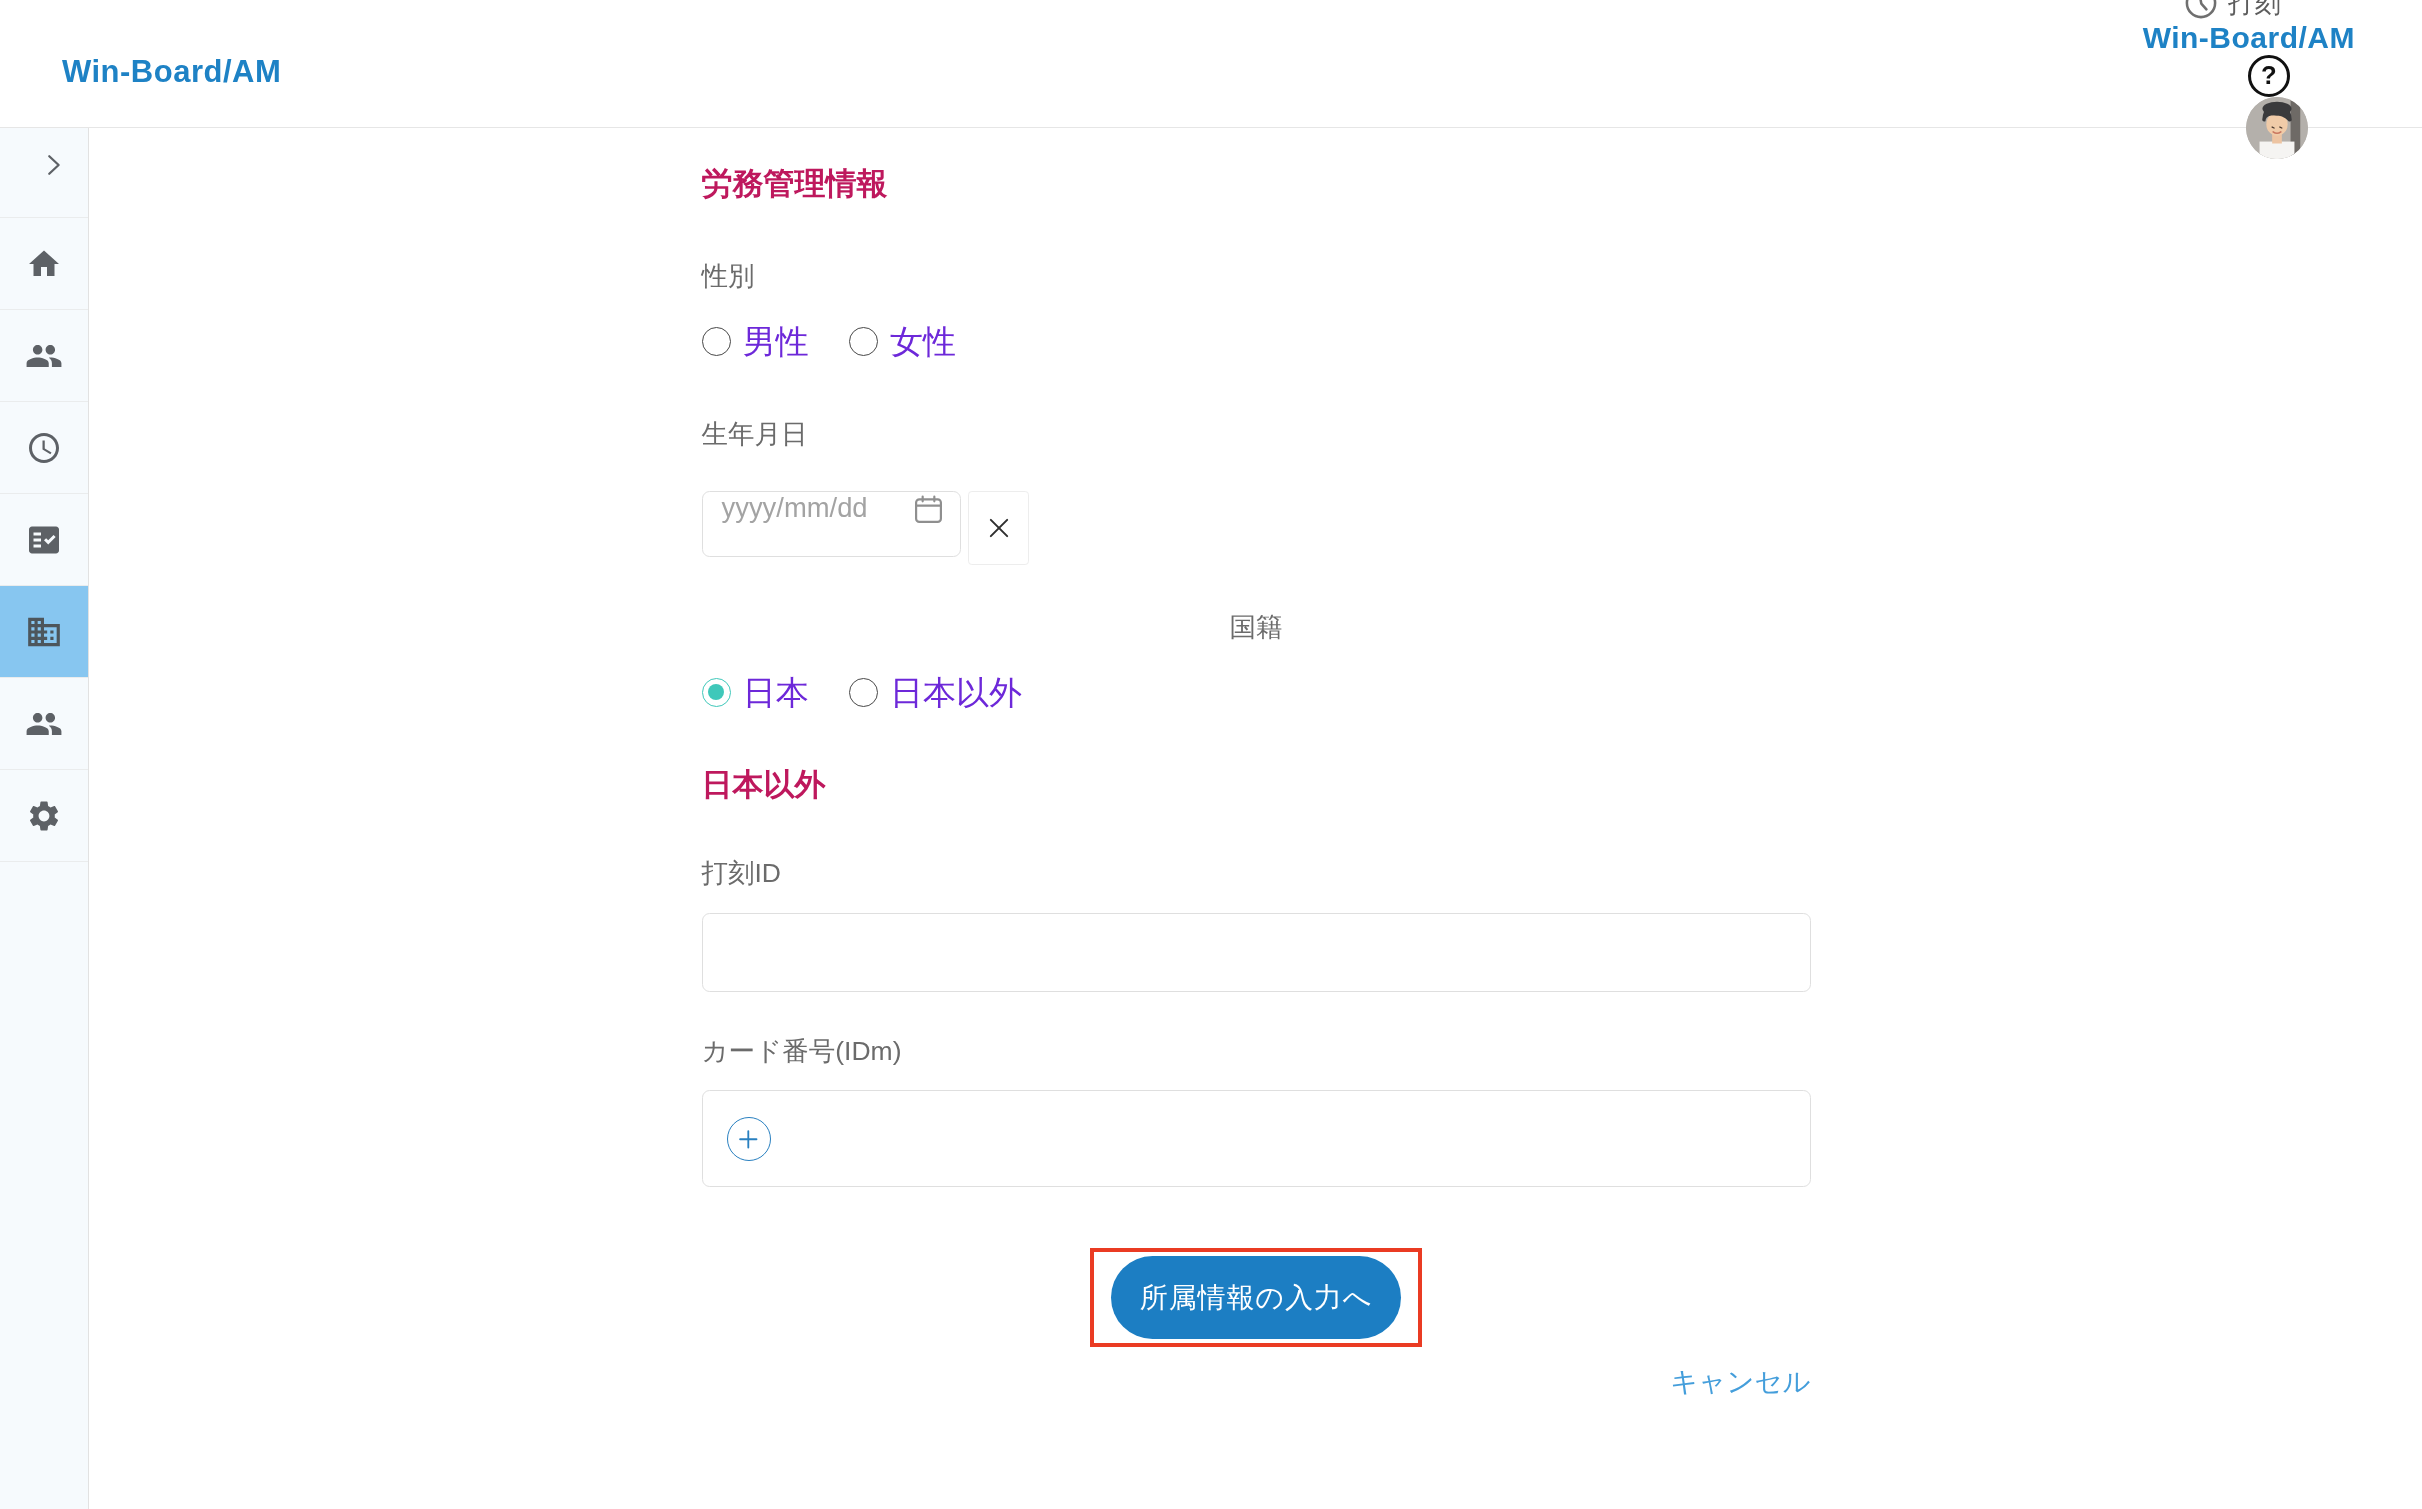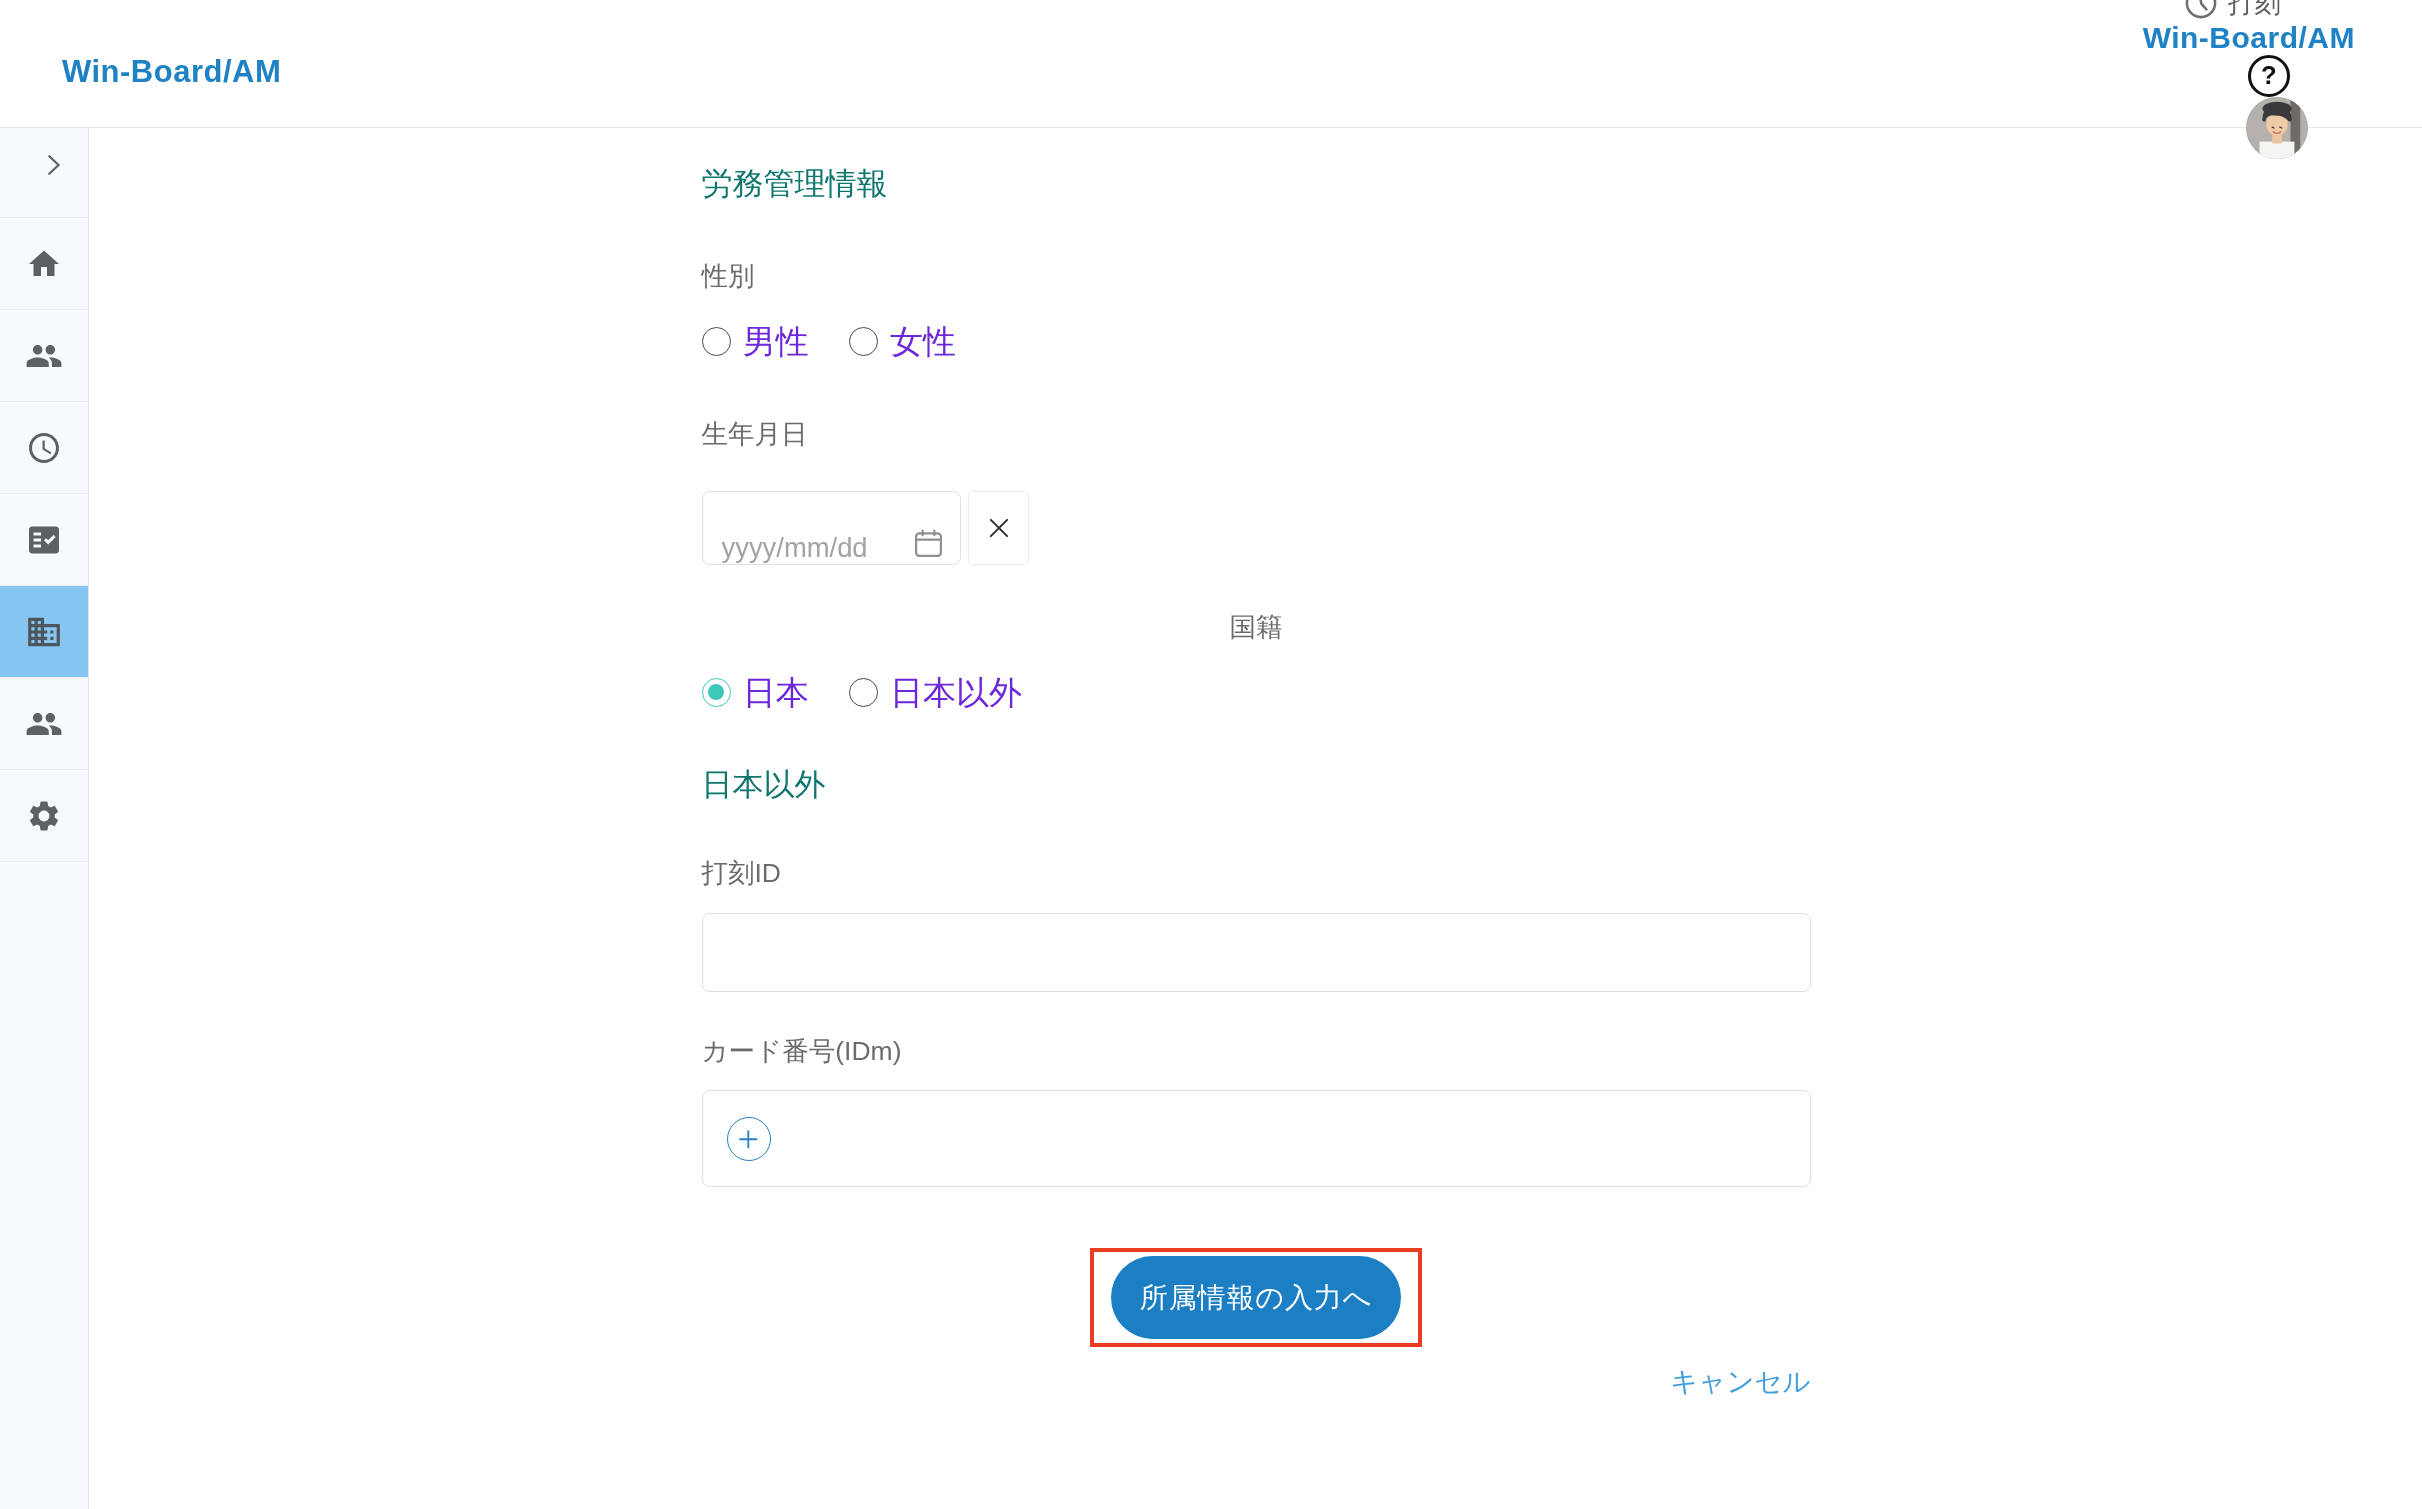--- a/index.html
+++ b/index.html
@@ -51,21 +51,21 @@
   .side-item.expand { height:106px; }
   .side-item.expand svg { margin-left:17px; }
   .side-item.active { background:#87c6f0; }
   .side-icon { fill:#5d6166; }
   .side-icon.stroke { fill:none; stroke:#5d6166; }
 
   
   .main { position:absolute; top:112px; left:89px; right:0; bottom:0; background:#fff; overflow:hidden; }
   .form-col { width:1109px; margin:0 auto; padding-top:53px; }
 
-  .section-title { font-size:31px; font-weight:normal; color:#0f766e; line-height:1.2; }
+  .section-title { font-size:31px; font-weight:bold; color:#be185d; line-height:1.2; }
   .field-label { font-size:26.5px; color:#6b6b6b; line-height:1.2; }
 
   .mt-gender-label { margin-top:59px; }
   .mt-radio-row { margin-top:32px; }
   .mt-birth-label { margin-top:61px; }
   .mt-date-row { margin-top:40px; }
   .mt-nation-label { margin-top:47px;text-align:center; }
   .mt-section2 { margin-top:57px; }
   .mt-punchid-label { margin-top:55px; }
   .mt-input1 { margin-top:23px; }
@@ -81,22 +81,22 @@
     display:flex; align-items:center; justify-content:center; background:#fff; flex:0 0 auto;
   }
   .radio-circle.selected { border-color:#3fc8ba; }
   .radio-circle.selected::after {
     content:""; width:16px; height:16px; border-radius:50%; background:#3fc8ba; display:block;
   }
   .radio-text { font-size:33px; color:#6d28d9; margin-left:12.3px; line-height:1; }
 
   .date-row { display:flex; align-items:stretch; }
   .date-input {
-    width:259px; height:74px; border:1.9px solid #dfdfdf; border-radius:7.6px; background:#fff;
-    display:flex; align-items:flex-end; justify-content:space-between;
+    width:259px; height:66px; border:1.9px solid #dfdfdf; border-radius:7.6px; background:#fff;
+    display:flex; align-items:flex-start; justify-content:space-between;
     padding:0 14px 0 19px; cursor:text;
   }
   .date-placeholder { color:#a3a3a3; font-size:27.4px; }
   .clear-date-button {
     width:61px; height:74px; border:0.9px solid #ededed; border-radius:3.8px; background:#fff;
     display:flex; align-items:center; justify-content:center; margin-left:7.6px; cursor:pointer;
   }
 
   .text-input {
     width:1109px; border:1.9px solid #dfdfdf; border-radius:7.6px; background:#fff; cursor:text;

